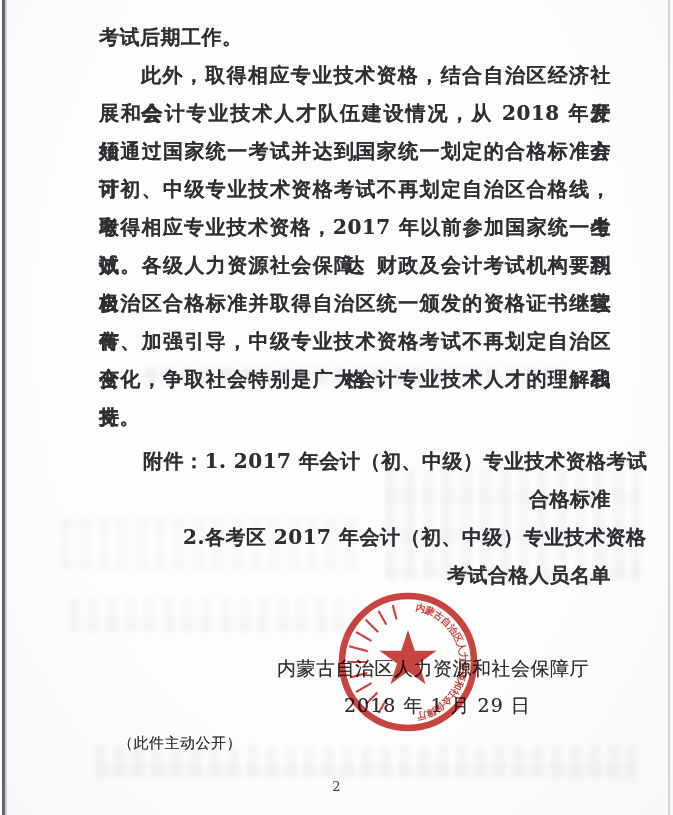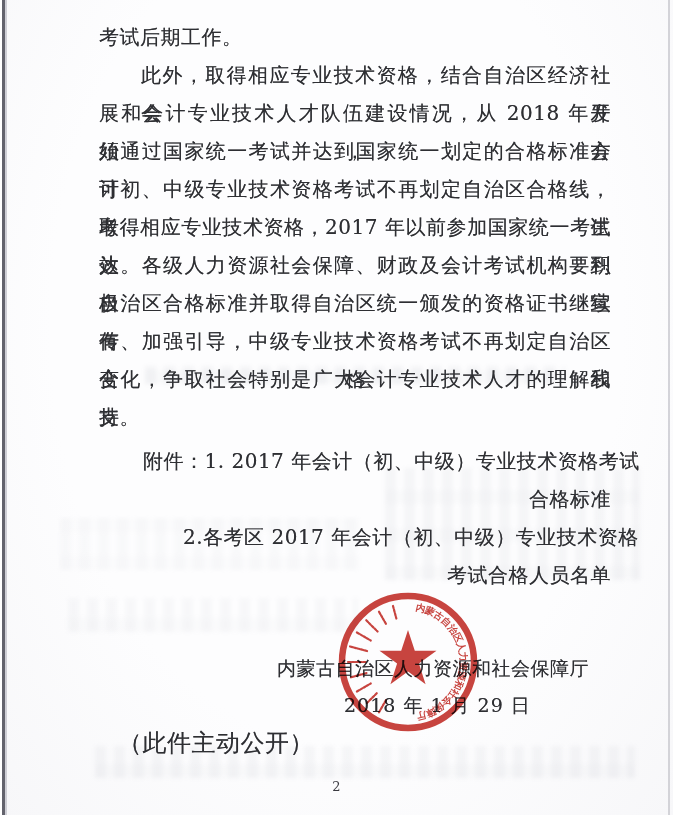--- a/index.html
+++ b/index.html
@@ -36,41 +36,41 @@
   .sm3{top:598px;left:68px;width:290px;height:34px;opacity:.25;}
   .sm4{top:746px;left:95px;width:540px;height:32px;opacity:.35;}
   .sm5{top:518px;left:60px;width:300px;height:52px;opacity:.2;}
 
   
   .textcol{
     position:absolute;left:99px;top:18px;width:512px;
     color:#2e2f33;font-size:20px;line-height:38px;letter-spacing:.5px;
     text-shadow:0 0 .6px rgba(46,47,51,.65);
   }
-  .line{height:38px;white-space:nowrap;}
+  .line{height:38px;white-space:nowrap;font-weight:bold;}
   .fill{white-space:normal;text-align:justify;text-align-last:justify;}
   .indent{padding-left:42px;}
   .spacer{height:6px;}
   .att-1{padding-left:44px;text-align:right;}
   .att-2{padding-left:116px;text-align:right;}
   .att-3{padding-left:84px;}
 
   .sig-org{
     position:absolute;left:277px;top:655px;width:330px;
     color:#2e2f33;font-size:19px;line-height:26px;letter-spacing:.5px;white-space:nowrap;
     text-shadow:0 0 .6px rgba(46,47,51,.6);
   }
   .sig-date{
     position:absolute;left:344px;top:692px;
     color:#2e2f33;font-size:19px;line-height:26px;letter-spacing:1px;white-space:nowrap;
     text-shadow:0 0 .6px rgba(46,47,51,.6);
   }
   .note{
     position:absolute;left:118px;top:730px;
-    color:#2e2f33;font-size:24px;line-height:26px;letter-spacing:.5px;white-space:nowrap;
+    color:#2e2f33;font-size:15px;line-height:26px;letter-spacing:.5px;white-space:nowrap;
     text-shadow:0 0 .6px rgba(46,47,51,.6);
   }
   .pagenum{
     position:absolute;left:0;top:779px;width:673px;text-align:center;
     color:#3a3a40;font-size:13px;
   }
   
   .seal{
     position:absolute;left:333px;top:587px;width:150px;height:150px;
     mix-blend-mode:multiply;opacity:.92;

